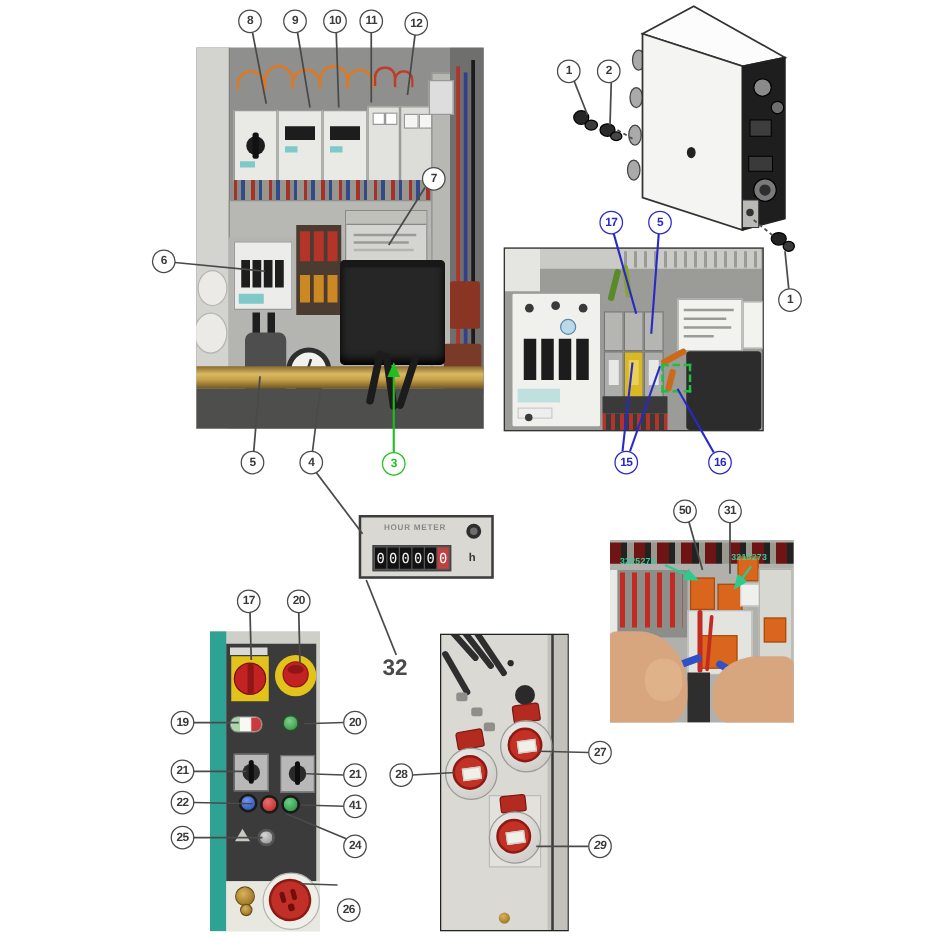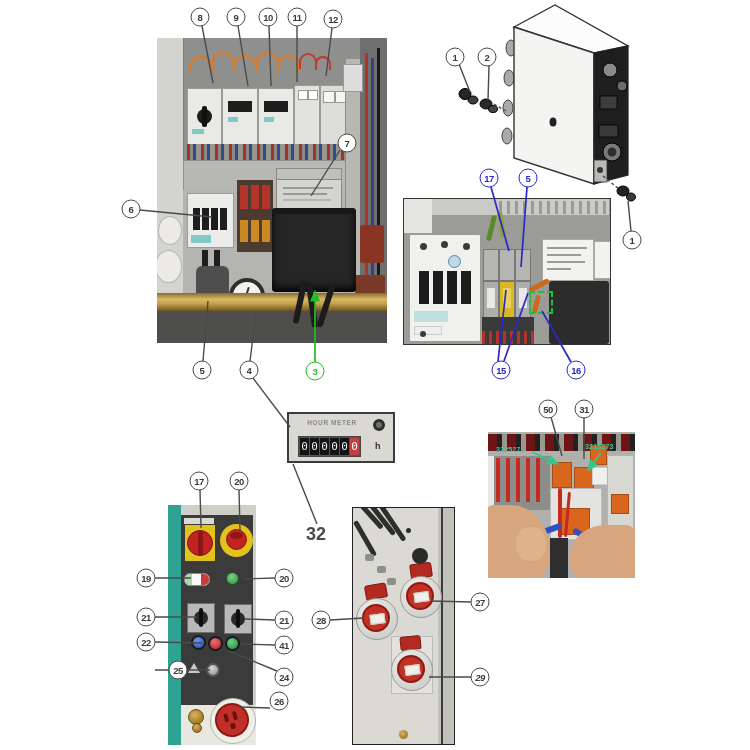--- a/index.html
+++ b/index.html
@@ -498,21 +498,21 @@
       <div class="callout gray" style="left: 548px; top: 409px;">50</div>
       <div class="callout gray" style="left: 584px; top: 409px;">31</div>
       <div class="callout gray" style="left: 199px; top: 481px;">17</div>
       <div class="callout gray" style="left: 239px; top: 481px;">20</div>
       <div class="callout gray" style="left: 146px; top: 578px;">19</div>
       <div class="callout gray" style="left: 284px; top: 578px;">20</div>
       <div class="callout gray" style="left: 146px; top: 617px;">21</div>
       <div class="callout gray" style="left: 284px; top: 620px;">21</div>
       <div class="callout gray" style="left: 146px; top: 642px;">22</div>
       <div class="callout gray" style="left: 284px; top: 645px;">41</div>
-      <div class="callout gray" style="left: 146px; top: 670px; margin-left: 32px;">25</div>
+      <div class="callout gray" style="left: 146px; top: 670px;">25</div>
       <div class="callout gray" style="left: 284px; top: 677px;">24</div>
-      <div class="callout gray" style="left: 279px; top: 701px; text-align: right;">26</div>
+      <div class="callout gray" style="left: 279px; top: 728px; text-align: right;">26</div>
       <div class="callout gray" style="left: 480px; top: 602px;">27</div>
       <div class="callout gray" style="left: 321px; top: 620px;">28</div>
       <div class="callout gray" style="left: 480px; top: 677px; font-style: italic;">29</div>
     </div>
 
 </div>
 
 </body></html>

